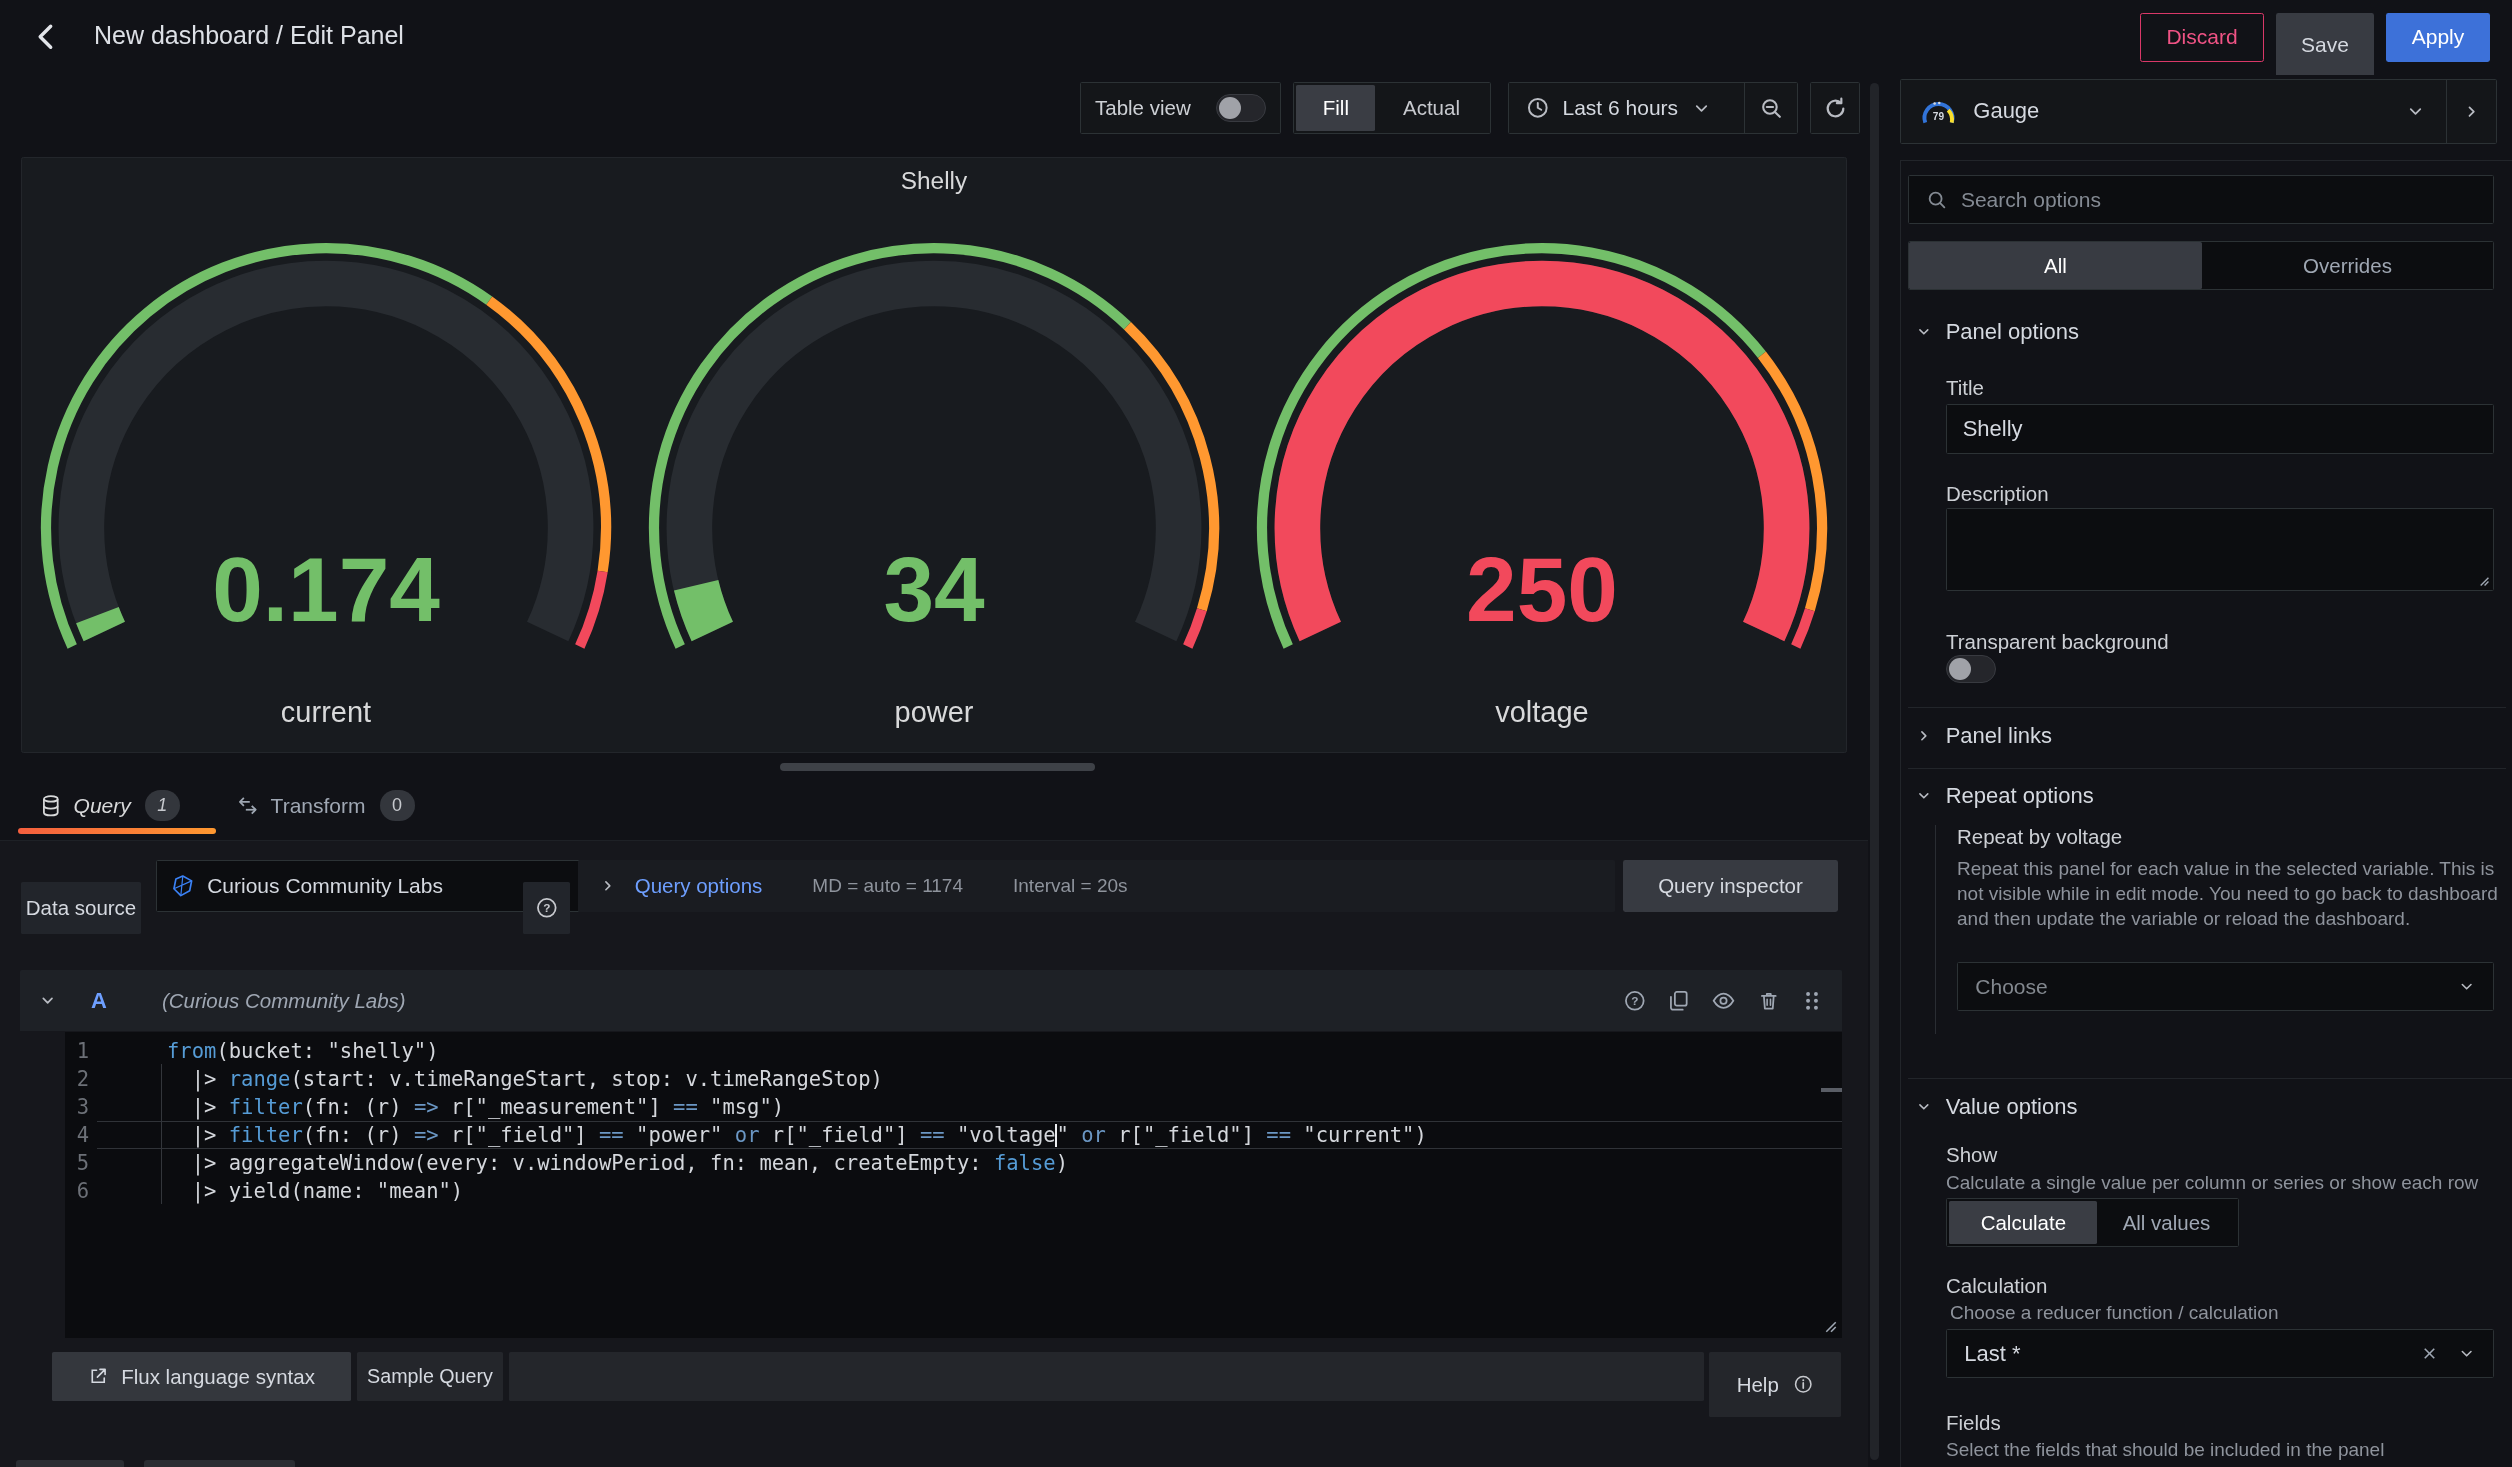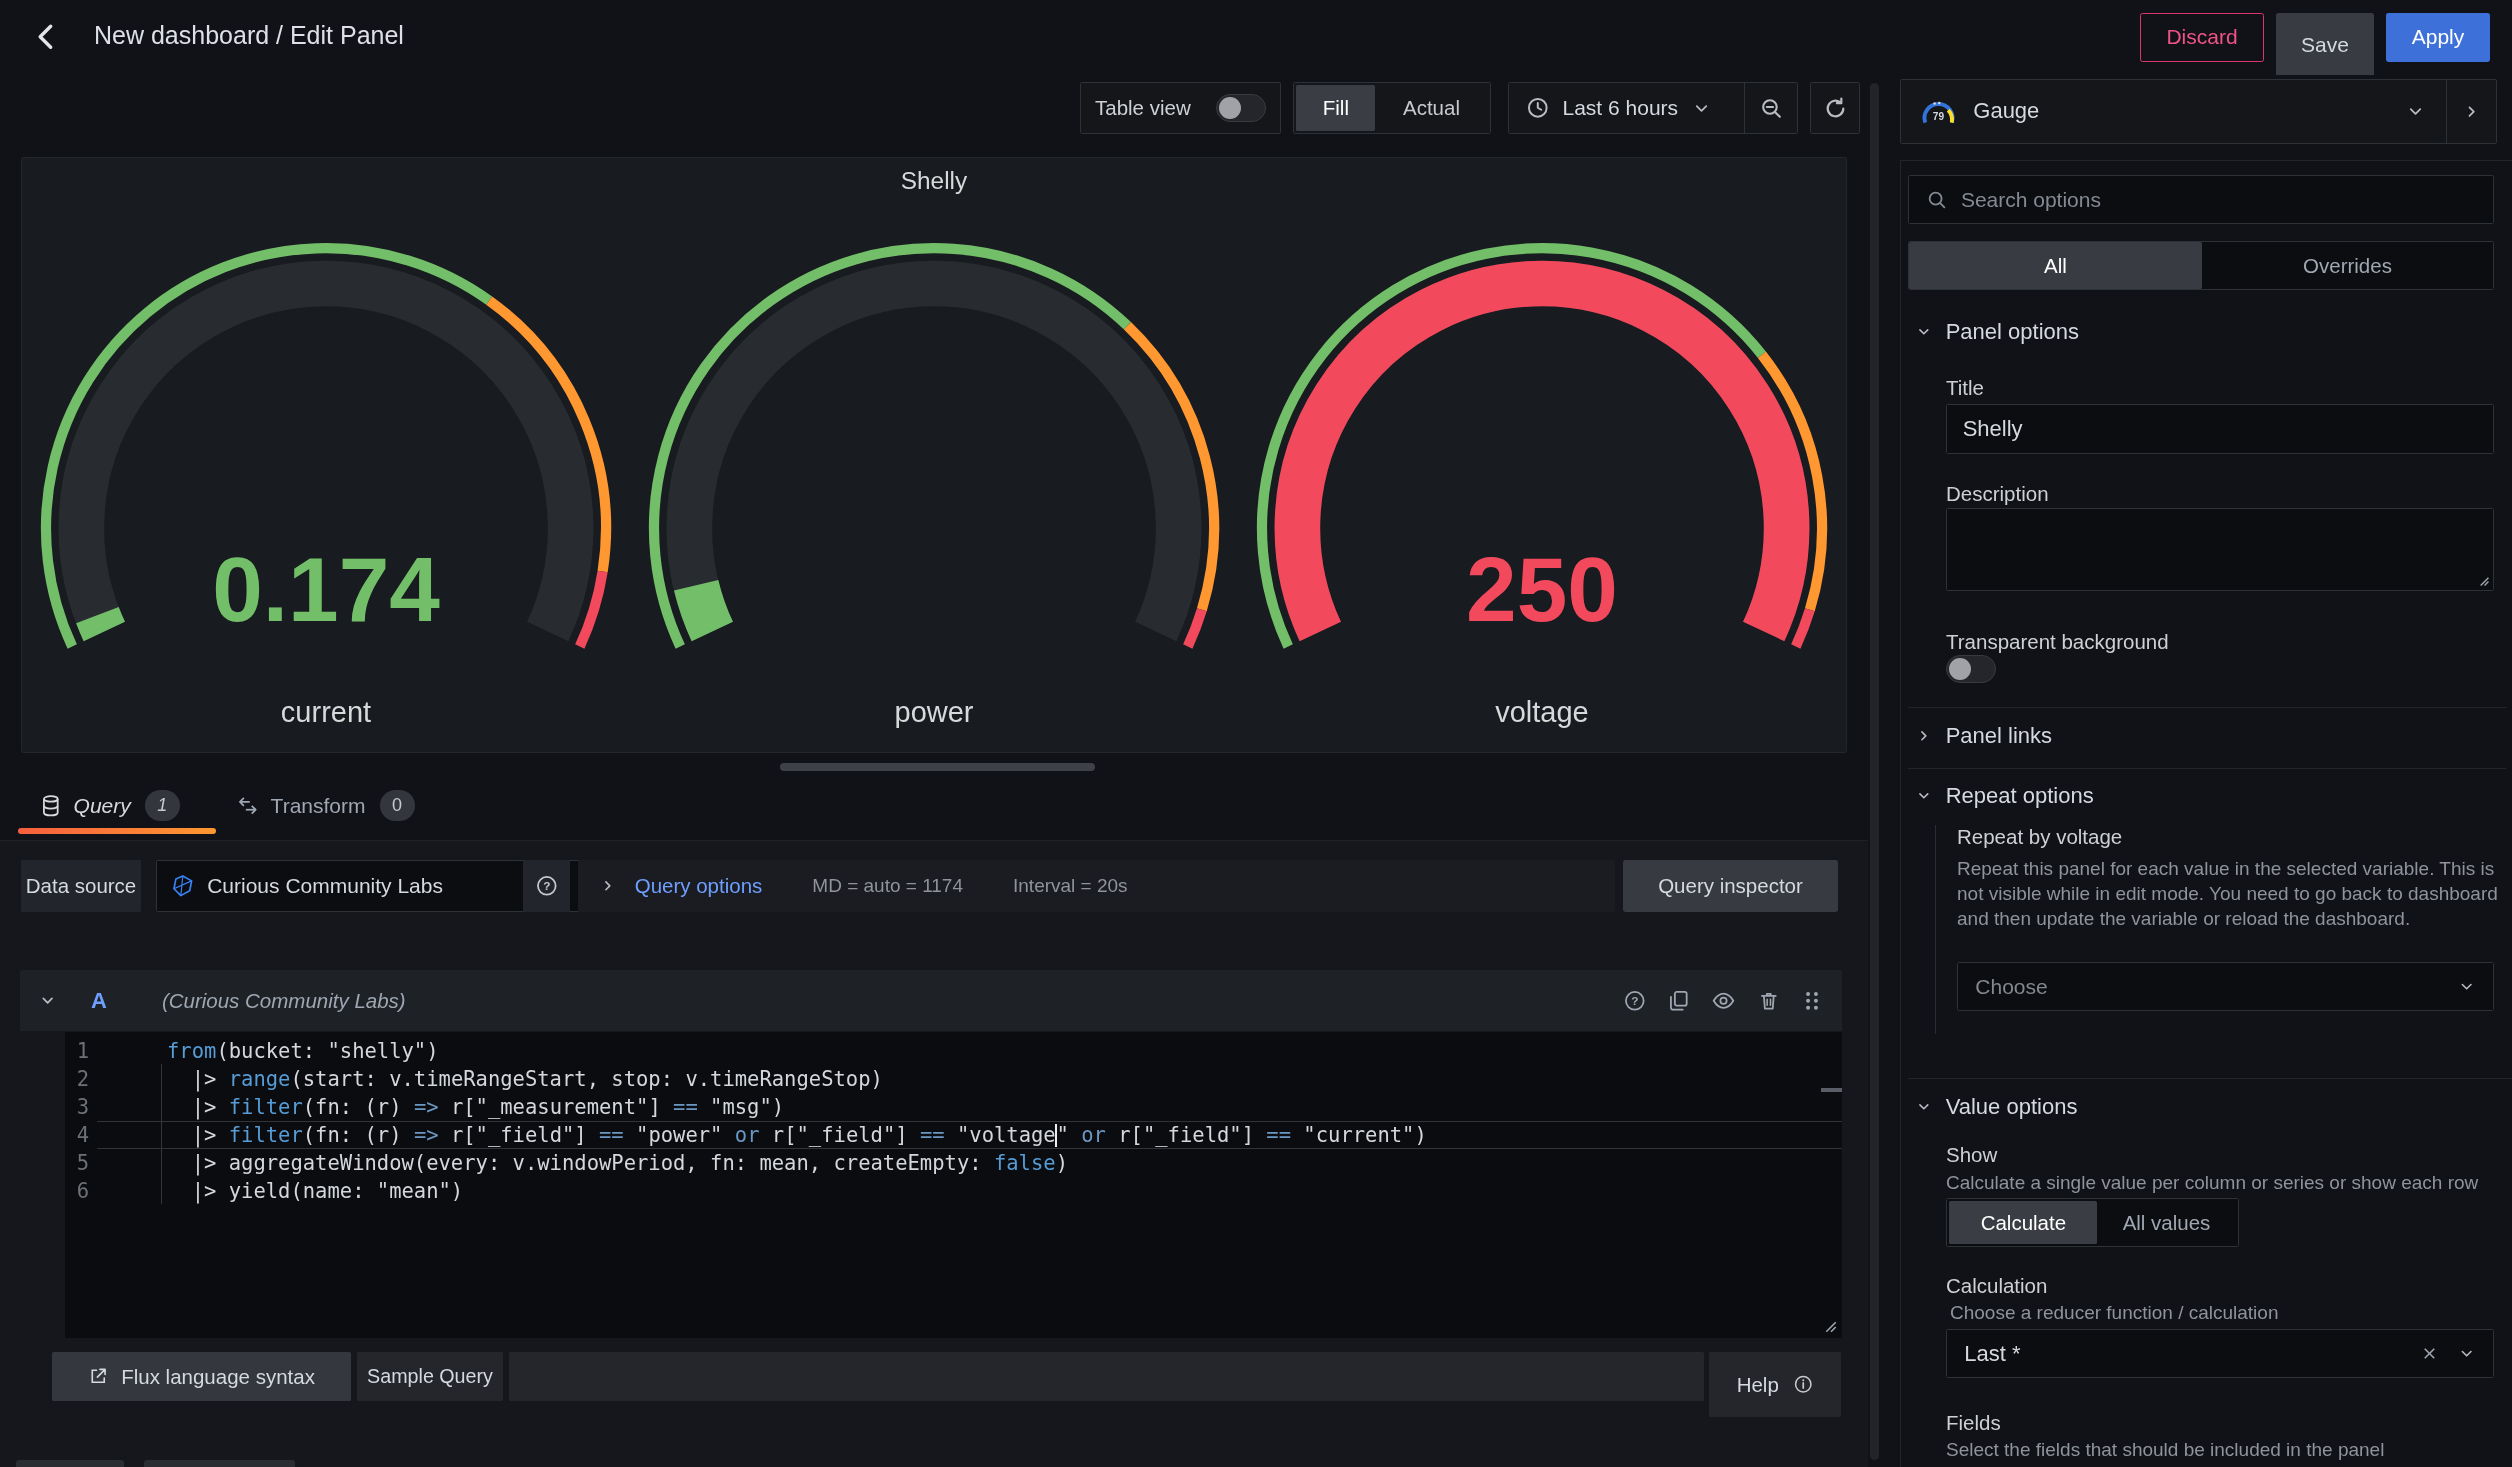--- a/index.html
+++ b/index.html
@@ -1,20 +1,20 @@
 <!DOCTYPE html>
 <html style="font-size:12.6px"><head>
 <meta charset="utf-8">
 <style>
   html,body{margin:0;padding:0;background:#0e0f13;}
   #stage{position:relative;width:2512px;height:1467px;background:#111217;
          font-family:"Liberation Sans",sans-serif;color:#d5d9e0;overflow:hidden;}
   .abs{position:absolute;}
   .box{background:#141619;border:0.8px solid #2c3235;border-radius:1.6px;box-sizing:border-box;}
-  .chip{background:#22252b;border-radius:1.6px;box-sizing:border-box;}
+  .chip{background:#22252b;border-radius:1.6px;box-sizing:border-box;margin-top:22px;}
   .darkfield{background:#0c0d10;border:0.8px solid #2c3235;border-radius:1.6px;box-sizing:border-box;}
   .row{display:flex;align-items:center;}
   .lbl{font-size:20.5px;font-weight:500;color:#cdd0d5;}
   .desc{font-size:19px;color:#8e939c;line-height:25px;}
   .sechead{font-size:22px;font-weight:500;color:#d5d9e0;}
   svg{display:block;}
   .icon{flex:0 0 auto;}
   
   .btn{display:flex;align-items:center;justify-content:center;border-radius:2.4px;
        font-size:21px;font-weight:500;box-sizing:border-box;cursor:default;}
@@ -111,20 +111,21 @@
           <div class="gaugelbl" style="top:496px;">current</div>
         </div>
         <div class="gaugecell">
           <svg width="608" height="543" viewBox="0 0 773 690">
             <path d="M 104.64 548.43 A 311 311 0 1 1 668.36 548.43" stroke="#282c31" stroke-width="58" fill="none"></path>
             <path d="M 63.85 567.45 A 356 356 0 0 1 632.45 159.62" stroke="#73BF69" stroke-width="13" fill="none"></path>
             <path d="M 632.45 159.62 A 356 356 0 0 1 727.04 520.79" stroke="#FF9830" stroke-width="13" fill="none"></path>
             <path d="M 727.04 520.79 A 356 356 0 0 1 709.15 567.45" stroke="#F2495C" stroke-width="13" fill="none"></path>
             <path d="M 104.64 548.43 A 311 311 0 0 1 84.09 489.60" stroke="#73BF69" stroke-width="58" fill="none"></path>
           </svg>
+          <div class="gaugeval" style="top:338px;color:#73BF69;">34</div>
           <div class="gaugelbl" style="top:496px;">power</div>
         </div>
         <div class="gaugecell">
           <svg width="608" height="543" viewBox="0 0 773 690">
             <path d="M 104.64 548.43 A 311 311 0 1 1 668.36 548.43" stroke="#282c31" stroke-width="58" fill="none"></path>
             <path d="M 63.85 567.45 A 356 356 0 0 1 666.07 196.60" stroke="#73BF69" stroke-width="13" fill="none"></path>
             <path d="M 666.07 196.60 A 356 356 0 0 1 727.04 520.79" stroke="#FF9830" stroke-width="13" fill="none"></path>
             <path d="M 727.04 520.79 A 356 356 0 0 1 709.15 567.45" stroke="#F2495C" stroke-width="13" fill="none"></path>
             <path d="M 104.64 548.43 A 311 311 0 1 1 668.36 548.43" stroke="#F2495C" stroke-width="58" fill="none"></path>
           </svg>

